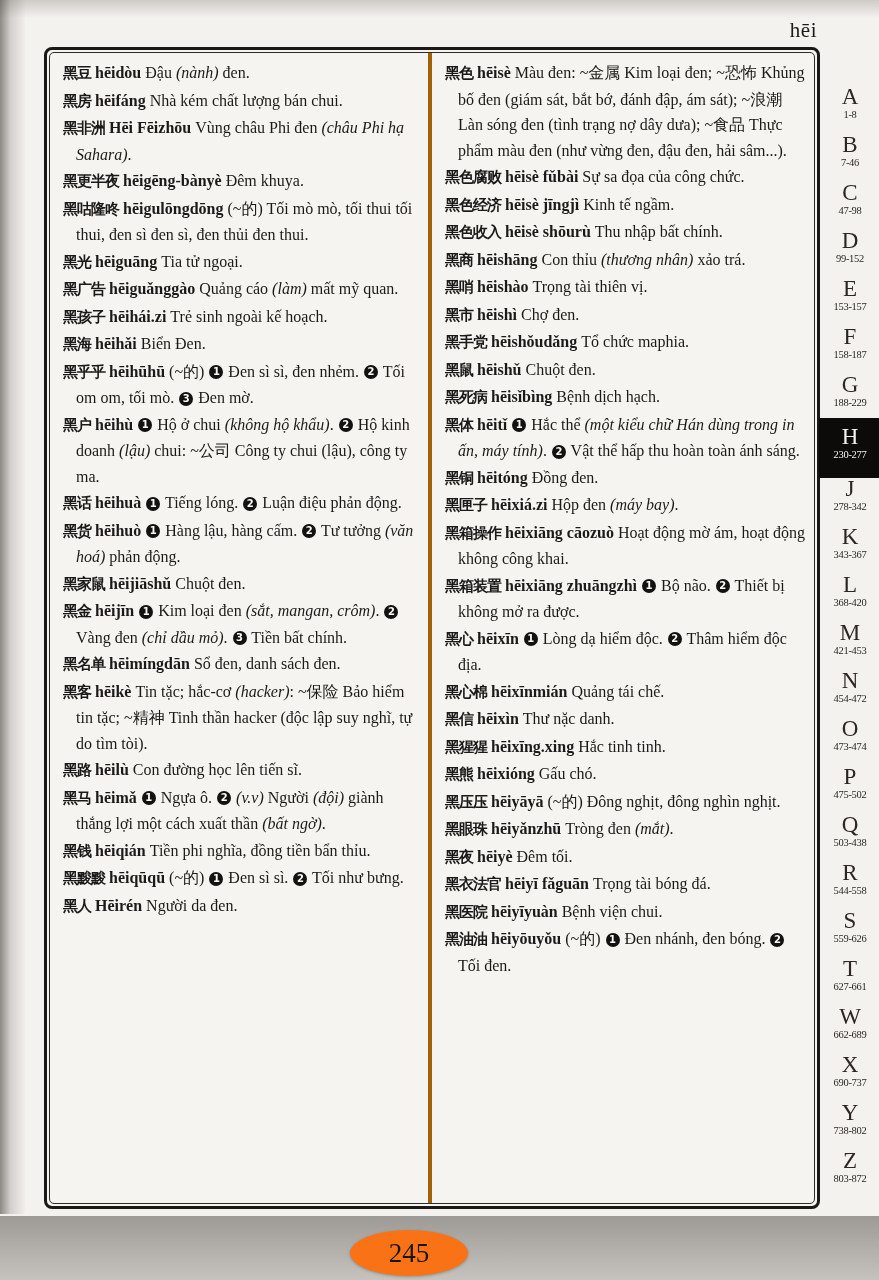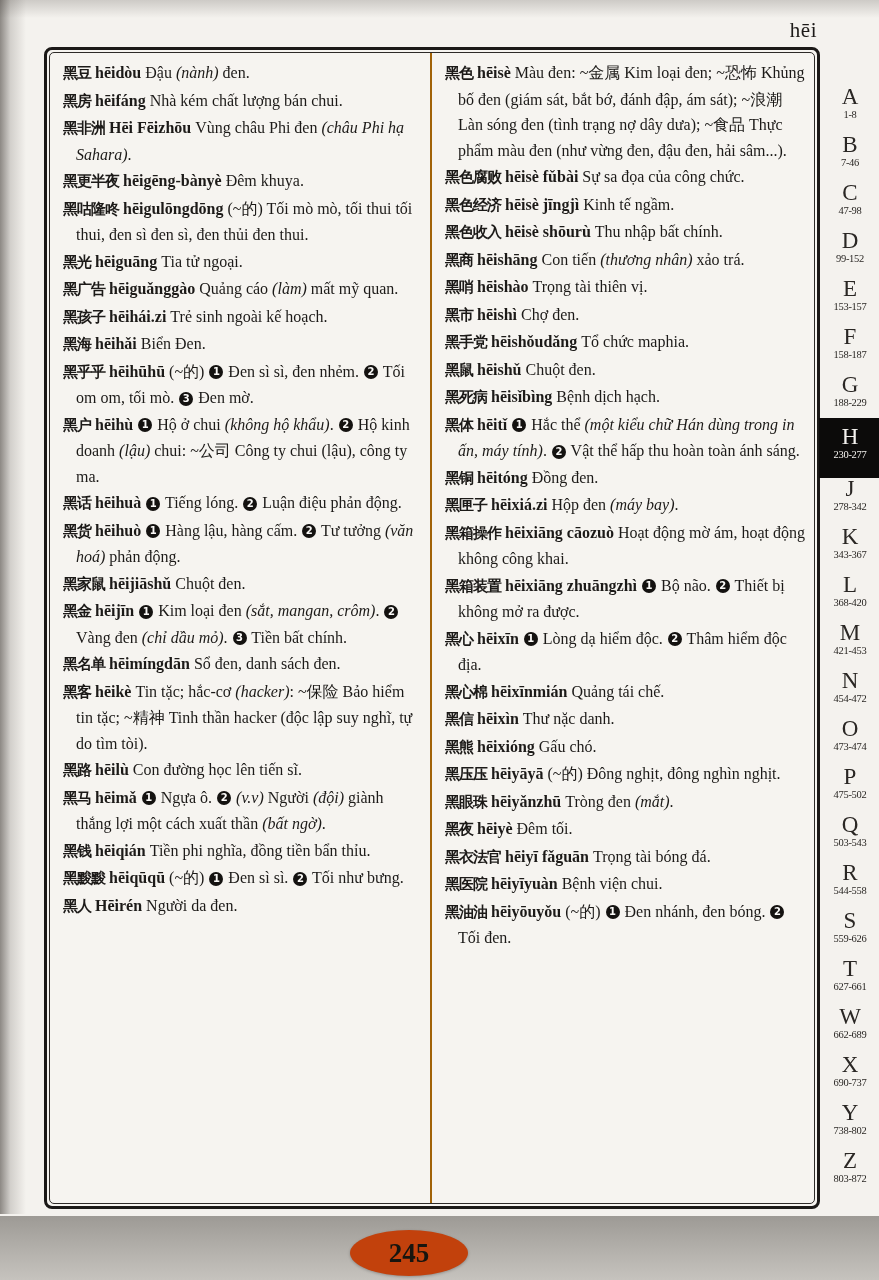--- a/index.html
+++ b/index.html
@@ -30,21 +30,21 @@
     box-sizing:border-box;
   }
   .inner-box{
     position:absolute;inset:2px;border:1px solid #2e2b28;border-radius:5px;
     display:flex;overflow:hidden;
   }
   .col{
     flex:1 1 50%;padding:7px 8px 6px 13px;box-sizing:border-box;
     font-size:16px;line-height:25.5px;overflow:hidden;
   }
-  .col-left{border-right:2px solid #a16207;}
+  .col-left{border-right:4px solid #a16207;}
   .entry{padding-left:13px;text-indent:-13px;margin:0 0 1px 0;}
   .han{
     font-weight:700;font-family:"DejaVu Sans","Liberation Sans",sans-serif;
     font-size:15px;letter-spacing:-1px;
   }
   .py{font-weight:700;}
   .def i{font-style:italic;}
   .cnum{
     display:inline-block;width:14px;height:14px;line-height:14.5px;
     border-radius:50%;background:#141210;color:#fbfaf8;
@@ -64,23 +64,23 @@
   .idx-item.active{
     background:#0c0b0a;color:#f4f2ee;height:56px;padding-top:5px;
     box-shadow:0 0 0 2px #0c0b0a;
   }
   .bottom-band{
     position:absolute;left:0;right:0;bottom:0;height:64px;
     background:linear-gradient(to bottom,#9d9a95,#b4b1ac 55%,#c6c3be);
   }
   .page-oval{
     position:absolute;bottom:4px;left:350px;width:118px;height:46px;
-    background:#c2410c;border-radius:50%;
+    background:#f97316;border-radius:50%;
     display:flex;align-items:center;justify-content:center;
-    font-size:27px;font-weight:bold;color:#17150f;
+    font-size:27px;font-weight:normal;color:#17150f;
     box-shadow:0 1px 3px rgba(0,0,0,.25);
   }
 </style>
 </head>
 <body>
 
 <div class="paper"></div>
 <div class="top-shadow"></div>
 
 <div class="running-head">hēi</div>
@@ -109,34 +109,35 @@
         <div class="entry"><span class="han">黑马</span><span class="py"> hēimǎ </span><span class="def"><span><span class="cnum">1</span> Ngựa ô. <span class="cnum">2</span> </span><i>(v.v)</i><span> Người </span><i>(đội)</i><span> giành thắng lợi một cách xuất thần </span><i>(bất ngờ)</i><span>.</span></span></div>
         <div class="entry"><span class="han">黑钱</span><span class="py"> hēiqián </span><span class="def"><span>Tiền phi nghĩa, đồng tiền bẩn thỉu.</span></span></div>
         <div class="entry"><span class="han">黑黢黢</span><span class="py"> hēiqūqū </span><span class="def"><span>(~的) <span class="cnum">1</span> Đen sì sì. <span class="cnum">2</span> Tối như bưng.</span></span></div>
         <div class="entry"><span class="han">黑人</span><span class="py"> Hēirén </span><span class="def"><span>Người da đen.</span></span></div>
       </div>
     <div class="col col-right" id="col-right">
         <div class="entry"><span class="han">黑色</span><span class="py"> hēisè </span><span class="def"><span>Màu đen: ~金属 Kim loại đen; ~恐怖 Khủng bố đen (giám sát, bắt bớ, đánh đập, ám sát); ~浪潮 Làn sóng đen (tình trạng nợ dây dưa); ~食品 Thực phẩm màu đen (như vừng đen, đậu đen, hải sâm...).</span></span></div>
         <div class="entry"><span class="han">黑色腐败</span><span class="py"> hēisè fǔbài </span><span class="def"><span>Sự sa đọa của công chức.</span></span></div>
         <div class="entry"><span class="han">黑色经济</span><span class="py"> hēisè jīngjì </span><span class="def"><span>Kinh tế ngầm.</span></span></div>
         <div class="entry"><span class="han">黑色收入</span><span class="py"> hēisè shōurù </span><span class="def"><span>Thu nhập bất chính.</span></span></div>
-        <div class="entry"><span class="han">黑商</span><span class="py"> hēishāng </span><span class="def"><span>Con tiến </span><i>(thương nhân)</i><span> xảo trá.</span></span></div>
+        <div class="entry"><span class="han">黑商</span><span class="py"> hēishāng </span><span class="def"><span>Con thỉu </span><i>(thương nhân)</i><span> xảo trá.</span></span></div>
         <div class="entry"><span class="han">黑哨</span><span class="py"> hēishào </span><span class="def"><span>Trọng tài thiên vị.</span></span></div>
         <div class="entry"><span class="han">黑市</span><span class="py"> hēishì </span><span class="def"><span>Chợ đen.</span></span></div>
         <div class="entry"><span class="han">黑手党</span><span class="py"> hēishǒudǎng </span><span class="def"><span>Tổ chức maphia.</span></span></div>
         <div class="entry"><span class="han">黑鼠</span><span class="py"> hēishǔ </span><span class="def"><span>Chuột đen.</span></span></div>
         <div class="entry"><span class="han">黑死病</span><span class="py"> hēisǐbìng </span><span class="def"><span>Bệnh dịch hạch.</span></span></div>
         <div class="entry"><span class="han">黑体</span><span class="py"> hēitǐ </span><span class="def"><span><span class="cnum">1</span> Hắc thể </span><i>(một kiểu chữ Hán dùng trong in ấn, máy tính)</i><span>. <span class="cnum">2</span> Vật thể hấp thu hoàn toàn ánh sáng.</span></span></div>
         <div class="entry"><span class="han">黑铜</span><span class="py"> hēitóng </span><span class="def"><span>Đồng đen.</span></span></div>
         <div class="entry"><span class="han">黑匣子</span><span class="py"> hēixiá.zi </span><span class="def"><span>Hộp đen </span><i>(máy bay)</i><span>.</span></span></div>
         <div class="entry"><span class="han">黑箱操作</span><span class="py"> hēixiāng cāozuò </span><span class="def"><span>Hoạt động mờ ám, hoạt động không công khai.</span></span></div>
         <div class="entry"><span class="han">黑箱装置</span><span class="py"> hēixiāng zhuāngzhì </span><span class="def"><span><span class="cnum">1</span> Bộ não. <span class="cnum">2</span> Thiết bị không mở ra được.</span></span></div>
         <div class="entry"><span class="han">黑心</span><span class="py"> hēixīn </span><span class="def"><span><span class="cnum">1</span> Lòng dạ hiểm độc. <span class="cnum">2</span> Thâm hiểm độc địa.</span></span></div>
         <div class="entry"><span class="han">黑心棉</span><span class="py"> hēixīnmián </span><span class="def"><span>Quảng tái chế.</span></span></div>
         <div class="entry"><span class="han">黑信</span><span class="py"> hēixìn </span><span class="def"><span>Thư nặc danh.</span></span></div>
+        <div class="entry"><span class="han">黑猩猩</span><span class="py"> hēixīng.xing </span><span class="def"><span>Hắc tinh tinh.</span></span></div>
         <div class="entry"><span class="han">黑熊</span><span class="py"> hēixióng </span><span class="def"><span>Gấu chó.</span></span></div>
         <div class="entry"><span class="han">黑压压</span><span class="py"> hēiyāyā </span><span class="def"><span>(~的) Đông nghịt, đông nghìn nghịt.</span></span></div>
         <div class="entry"><span class="han">黑眼珠</span><span class="py"> hēiyǎnzhū </span><span class="def"><span>Tròng đen </span><i>(mắt)</i><span>.</span></span></div>
         <div class="entry"><span class="han">黑夜</span><span class="py"> hēiyè </span><span class="def"><span>Đêm tối.</span></span></div>
         <div class="entry"><span class="han">黑衣法官</span><span class="py"> hēiyī fǎguān </span><span class="def"><span>Trọng tài bóng đá.</span></span></div>
         <div class="entry"><span class="han">黑医院</span><span class="py"> hēiyīyuàn </span><span class="def"><span>Bệnh viện chui.</span></span></div>
         <div class="entry"><span class="han">黑油油</span><span class="py"> hēiyōuyǒu </span><span class="def"><span>(~的) <span class="cnum">1</span> Đen nhánh, đen bóng. <span class="cnum">2</span> Tối đen.</span></span></div>
       </div>
   </div>
 </div>
@@ -197,21 +198,21 @@
     <div class="idx-item">
       <div class="idx-letter">O</div>
       <div class="idx-range">473-474</div>
     </div>
     <div class="idx-item">
       <div class="idx-letter">P</div>
       <div class="idx-range">475-502</div>
     </div>
     <div class="idx-item">
       <div class="idx-letter">Q</div>
-      <div class="idx-range">503-543</div>
+      <div class="idx-range">503-438</div>
     </div>
     <div class="idx-item">
       <div class="idx-letter">R</div>
       <div class="idx-range">544-558</div>
     </div>
     <div class="idx-item">
       <div class="idx-letter">S</div>
       <div class="idx-range">559-626</div>
     </div>
     <div class="idx-item">

